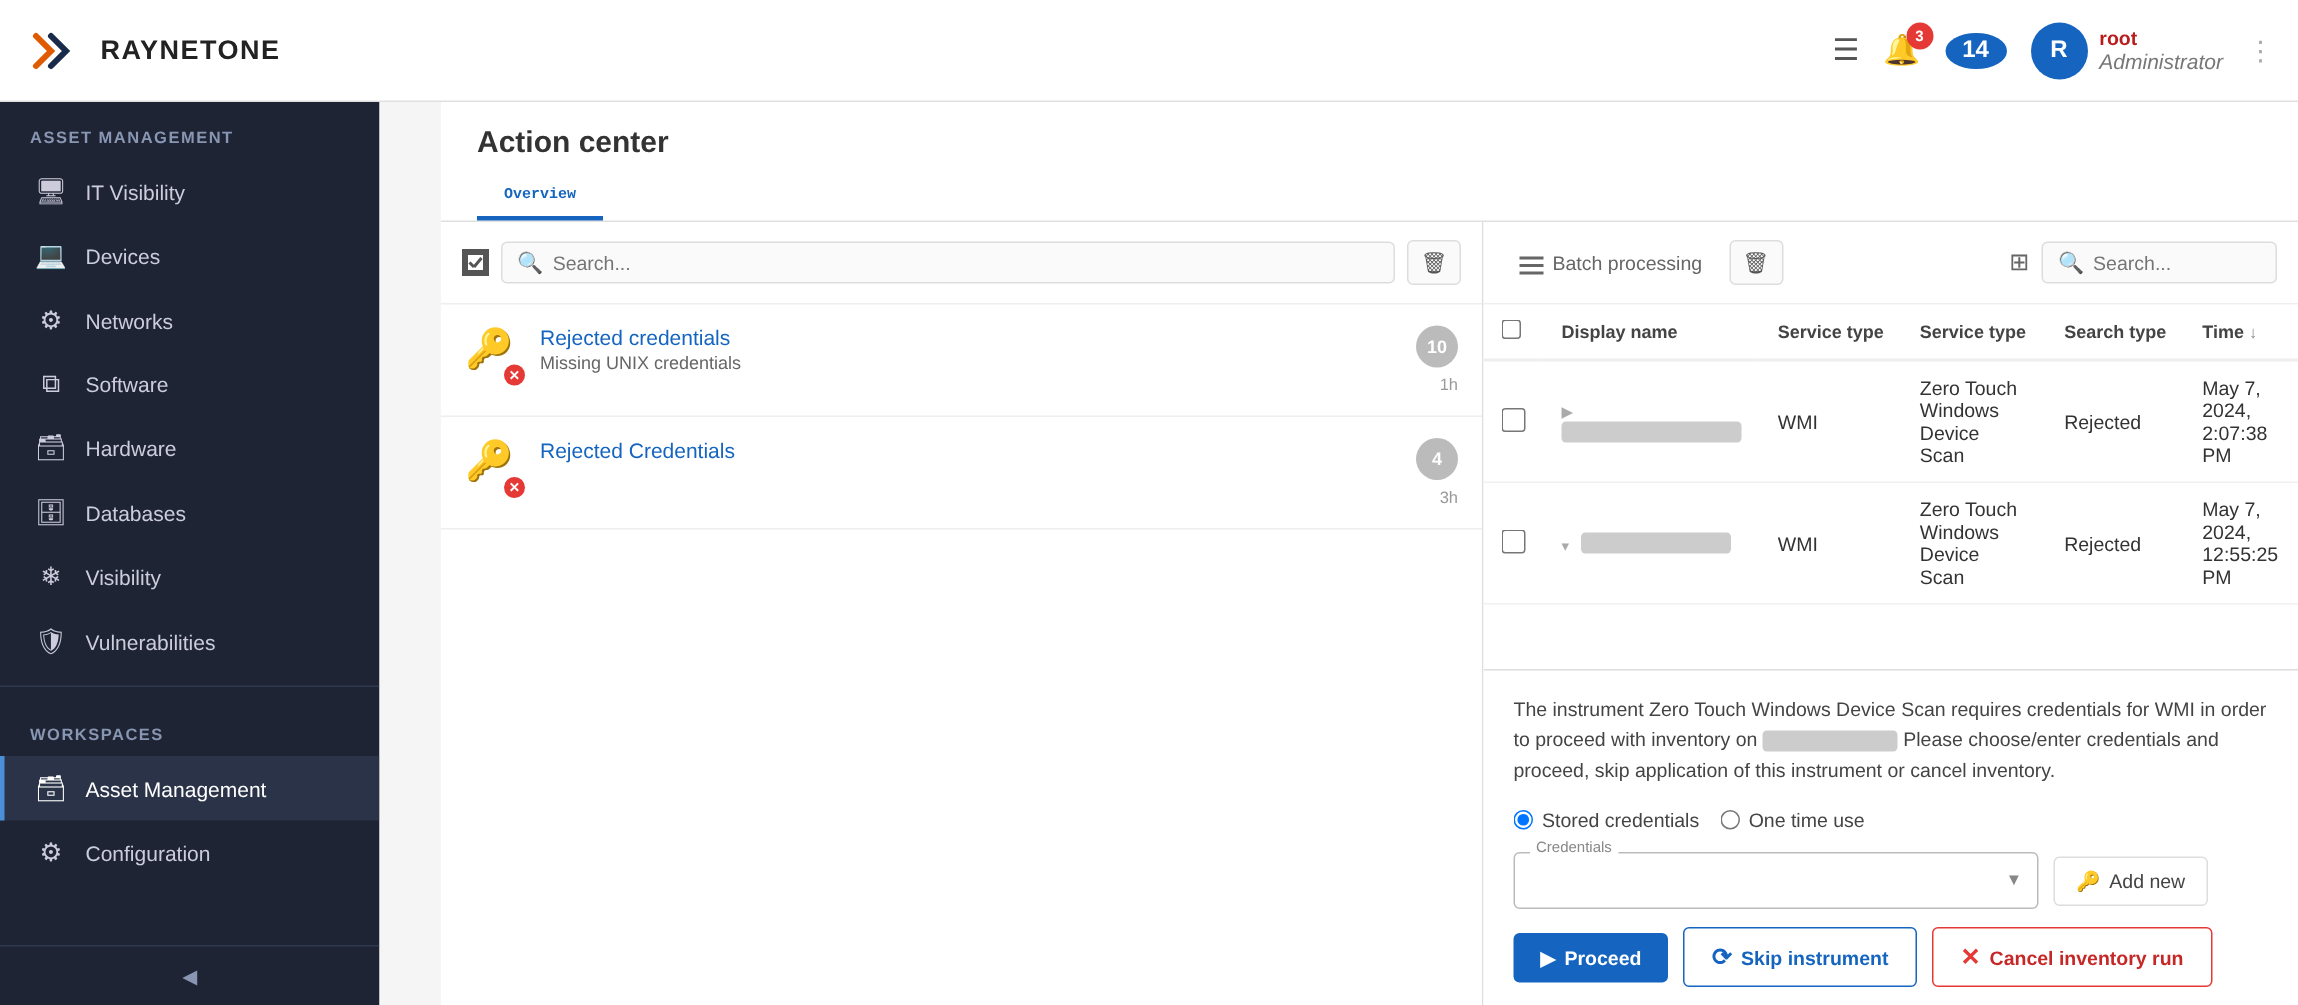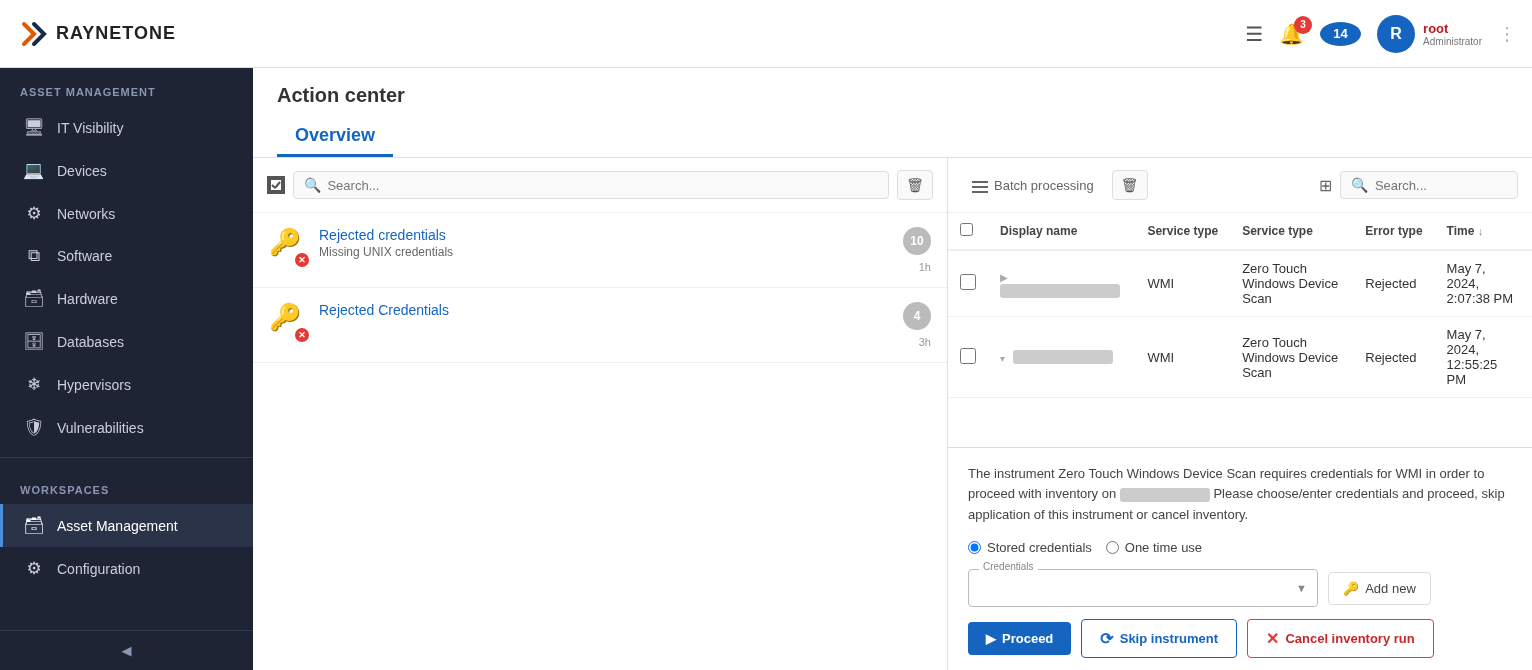--- a/index.html
+++ b/index.html
@@ -5,51 +5,51 @@
     * { box-sizing: border-box; margin: 0; padding: 0; }
     body { font-family: 'Segoe UI', Arial, sans-serif; font-size: 13px; background: #f5f5f5; display: flex; flex-direction: column; height: 670px; overflow: hidden; }
 
     
     .top-header {
       display: flex; align-items: center; justify-content: space-between;
       background: #fff; height: 68px; padding: 0 16px;
       border-bottom: 1px solid #e0e0e0; flex-shrink: 0;
       box-shadow: 0 1px 3px rgba(0,0,0,0.08);
     }
-    .logo-area { display: flex; align-items: center; gap: 4px; }
+    .logo-area { display: flex; align-items: center; gap: 15px; }
     .logo-icon { width: 36px; height: 36px; }
     .logo-text { font-size: 18px; font-weight: 700; letter-spacing: 1px; color: #222; }
     .header-right { display: flex; align-items: center; gap: 16px; }
     .header-icon-btn { position: relative; cursor: pointer; color: #555; font-size: 20px; display: flex; align-items: center; }
     .badge { position: absolute; top: -6px; right: -8px; background: #e53935; color: #fff; border-radius: 50%; font-size: 10px; font-weight: 700; width: 18px; height: 18px; display: flex; align-items: center; justify-content: center; }
     .user-area { display: flex; align-items: center; gap: 8px; cursor: pointer; }
     .avatar { width: 38px; height: 38px; border-radius: 50%; background: #1565c0; display: flex; align-items: center; justify-content: center; color: #fff; font-size: 16px; font-weight: 700; }
     .user-info { display: flex; flex-direction: column; }
     .user-name { font-weight: 700; font-size: 13px; color: #b91c1c; }
-    .user-role { font-size: 10px; color: #777; }
+    .user-role { font-size: 14px; color: #777; font-style: italic; }
     .more-icon { color: #aaa; font-size: 18px; cursor: pointer; }
 
     
     .main-layout { display: flex; flex: 1; overflow: hidden; }
 
     
     .sidebar { width: 253px; background: #1e2433; color: #ccc; display: flex; flex-direction: column; flex-shrink: 0; overflow-y: auto; }
     .sidebar-section-title { padding: 18px 20px 8px 20px; font-size: 11px; font-weight: 700; color: #8896b3; text-transform: uppercase; letter-spacing: 1px; }
     .sidebar-item { display: flex; align-items: center; gap: 12px; padding: 11px 20px; cursor: pointer; color: #ccd; font-size: 14px; border-left: 3px solid transparent; transition: background 0.15s; }
     .sidebar-item.active { background: #2a3347; color: #fff; border-left-color: #4a90d9; }
     .sidebar-item-icon { font-size: 17px; width: 22px; text-align: center; flex-shrink: 0; }
     .sidebar-divider { height: 1px; background: #2e3a52; margin: 8px 0; }
     .sidebar-toggle { display: flex; align-items: center; justify-content: center; margin-top: auto; padding: 12px; cursor: pointer; color: #8896b3; border-top: 1px solid #2e3a52; }
 
     
-    .content-area { flex: 1; display: flex; flex-direction: column; overflow: hidden; background: #f5f5f5; }
+    .content-area { flex: 1; display: flex; flex-direction: column; overflow: hidden; background: #f5f5f5; padding-left: 41px; }
     .page-header { background: #fff; padding: 16px 24px 0 24px; border-bottom: 1px solid #e0e0e0; flex-shrink: 0; }
     .page-title { font-size: 20px; font-weight: 600; color: #333; margin-bottom: 10px; }
     .tabs { display: flex; gap: 0; }
-    .tab { padding: 8px 18px; cursor: pointer; font-size: 18px; color: #666; border-bottom: 3px solid transparent; }
+    .tab { padding: 8px 18px; cursor: pointer; font-size: 10px; color: #666; border-bottom: 3px solid transparent; font-family: Liberation Mono, monospace; }
     .tab.active { color: #1565c0; border-bottom-color: #1565c0; font-weight: 600; }
 
     
     .panels { display: flex; flex: 1; overflow: hidden; }
 
     
     .left-panel { width: 695px; flex-shrink: 0; background: #fff; border-right: 1px solid #ddd; display: flex; flex-direction: column; overflow: hidden; }
     .panel-toolbar { display: flex; align-items: center; gap: 8px; padding: 12px 14px; border-bottom: 1px solid #eee; }
     .toolbar-checkbox { width: 18px; height: 18px; border: 2px solid #555; cursor: pointer; flex-shrink: 0; display: flex; align-items: center; justify-content: center; color: #555; font-size: 12px; }
     .search-box { flex: 1; display: flex; align-items: center; border: 1px solid #ddd; border-radius: 4px; padding: 5px 10px; gap: 6px; background: #fafafa; }
@@ -122,21 +122,21 @@
   </div>
   <div class="header-right">
     <div class="header-icon-btn">
       ☰
     </div>
     <div class="header-icon-btn">
       🔔
       <span class="badge">3</span>
     </div>
     <div class="header-icon-btn">
-      <span style="font-size:13px; background:#1565c0; color:#fff; border-radius:50%; width:41px; height:24px; display:flex; align-items:center; justify-content:center; font-weight:700;">14</span>
+      <span style="font-size:16px; background:#1565c0; color:#fff; border-radius:50%; width:41px; height:24px; display:flex; align-items:center; justify-content:center; font-weight:700;">14</span>
     </div>
     <div class="user-area">
       <div class="avatar">R</div>
       <div class="user-info">
         <span class="user-name">root</span>
         <span class="user-role">Administrator</span>
       </div>
     </div>
     <span class="more-icon">⋮</span>
   </div>
@@ -166,21 +166,21 @@
     <div class="sidebar-item">
       <span class="sidebar-item-icon">🗃</span>
       <span>Hardware</span>
     </div>
     <div class="sidebar-item">
       <span class="sidebar-item-icon">🗄</span>
       <span>Databases</span>
     </div>
     <div class="sidebar-item">
       <span class="sidebar-item-icon">❄</span>
-      <span>Hypervisors</span>
+      <span>Visibility</span>
     </div>
     <div class="sidebar-item">
       <span class="sidebar-item-icon">🛡</span>
       <span>Vulnerabilities</span>
     </div>
 
     <div class="sidebar-divider"></div>
     <div class="sidebar-section-title">Workspaces</div>
 
     <div class="sidebar-item active">
@@ -278,21 +278,21 @@
         <div class="table-area">
           <table>
             <thead>
               <tr>
                 <th class="th-checkbox">
                   <input type="checkbox" style="">
                 </th>
                 <th>Display name</th>
                 <th>Service type</th>
                 <th>Service type</th>
-                <th>Error type</th>
+                <th>Search type</th>
                 <th>
                   <span>Time</span>
                   <span class="sort-arrow">↓</span>
                 </th>
               </tr>
             </thead>
             <tbody>
               <tr>
                 <td>
                   <input type="checkbox" class="row-checkbox" style="">

